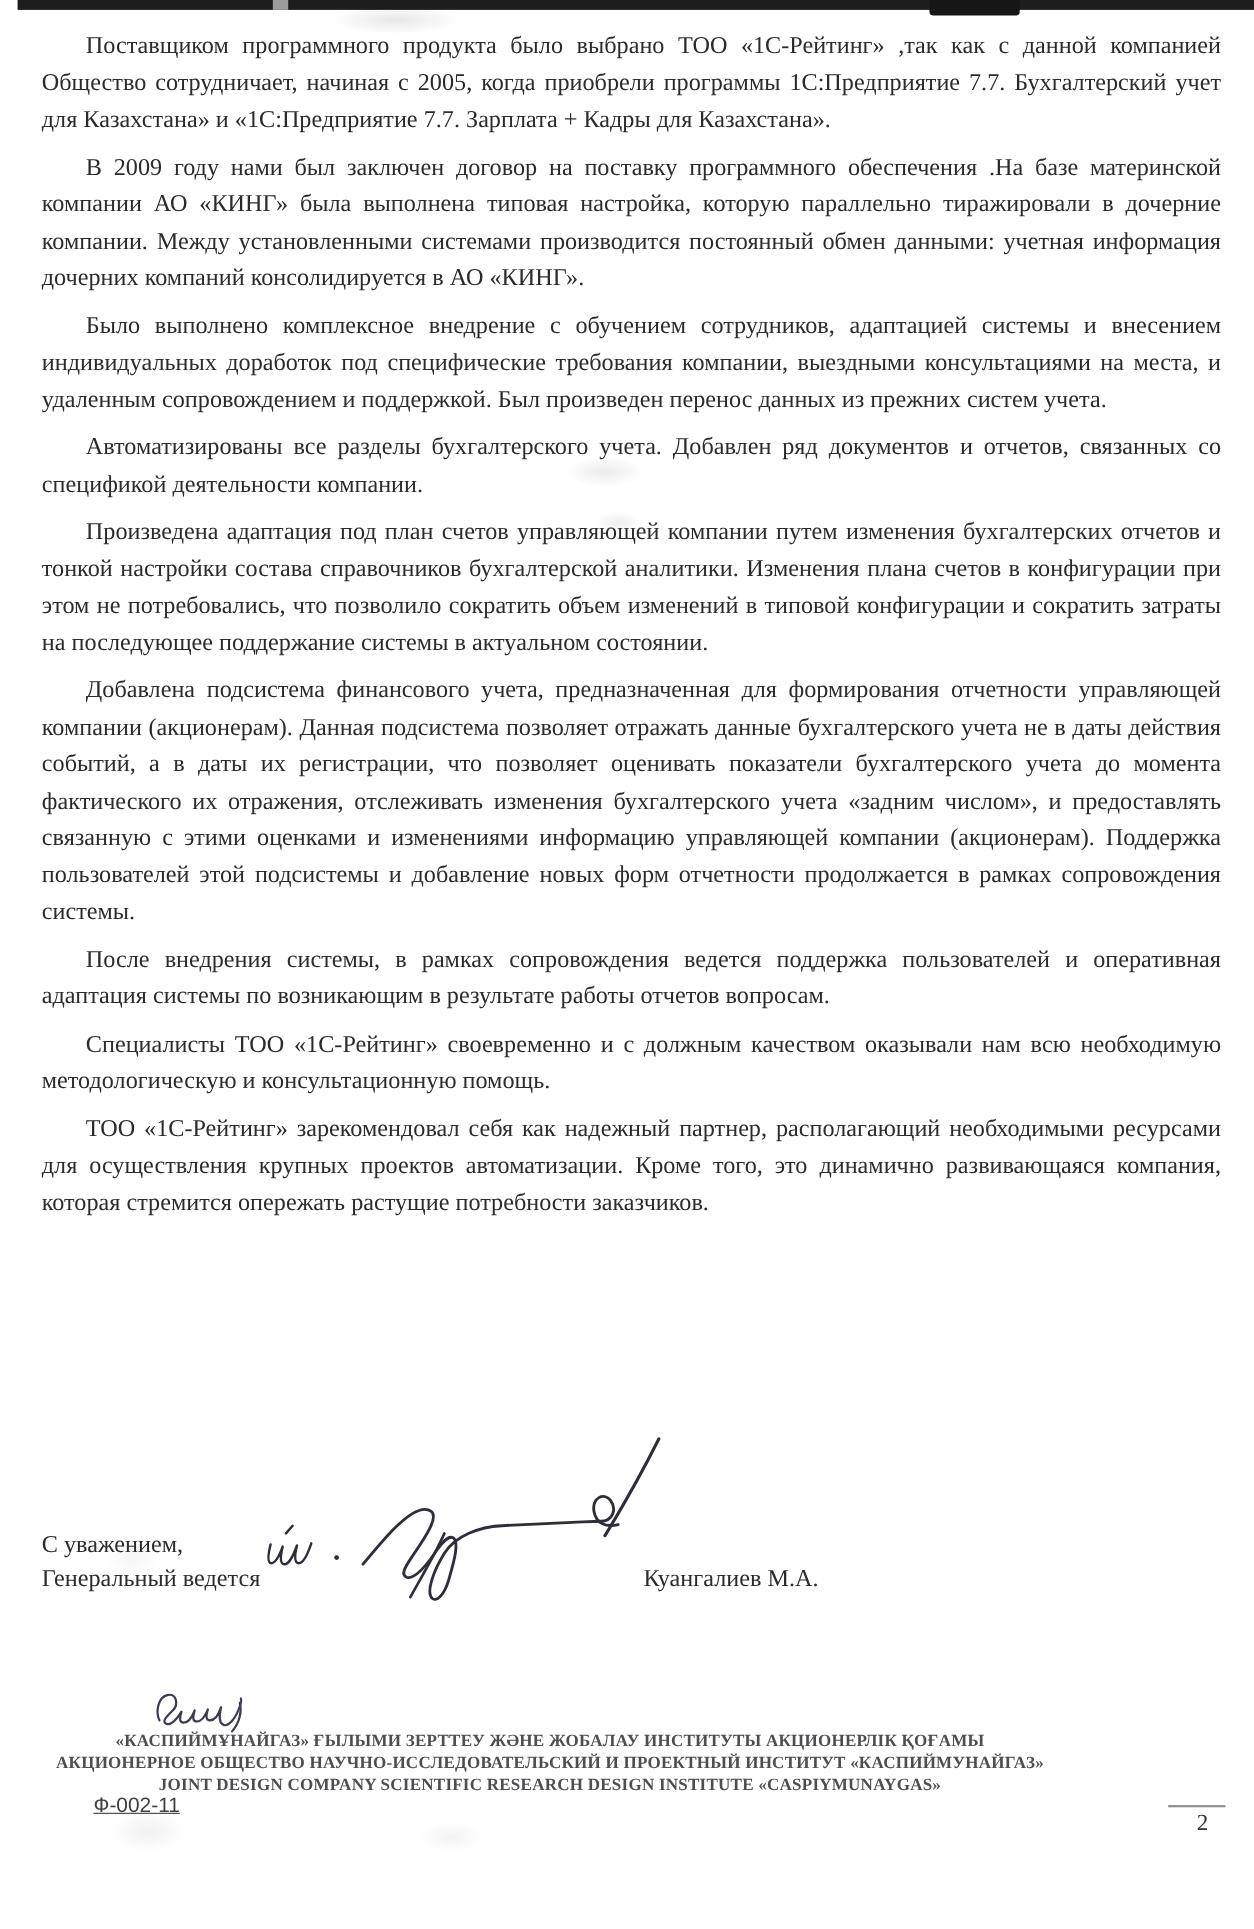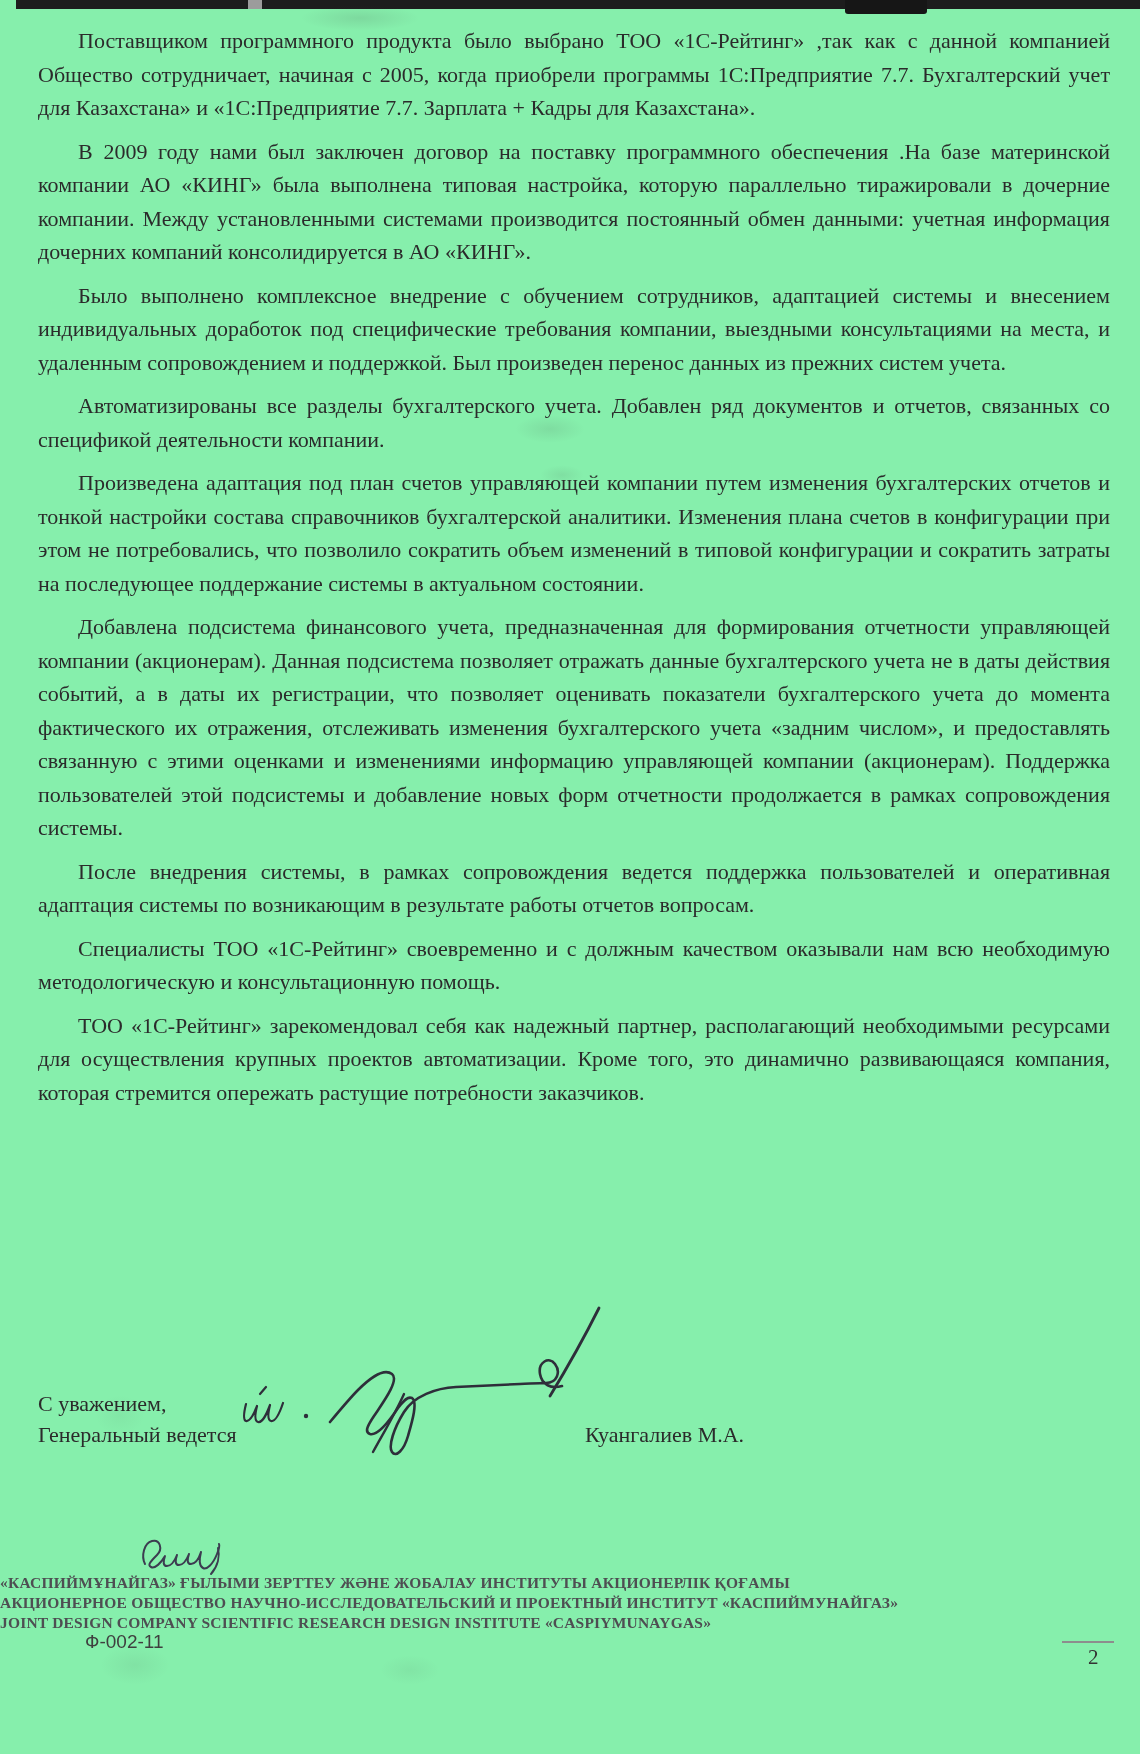--- a/index.html
+++ b/index.html
@@ -1,20 +1,20 @@
 <!DOCTYPE html>
 <html><head>
 <meta charset="utf-8">
 <style>
   html,body { margin:0; padding:0; background:#e9e9e9; }
   .page {
     position:relative;
     width:1140px; height:1754px;
     margin:0 auto;
-    background:#86efac;
+    background:#ffffff;
     overflow:hidden;
     font-family:"Liberation Serif","DejaVu Serif",serif;
     color:#2b2b2b;
   }
   
   .scan-bar { position:absolute; top:0; left:16px; right:0; height:9px; background:#1d1d1d; }
   .scan-bar-blob { position:absolute; top:0; left:845px; width:82px; height:14px; background:#161616; border-radius:0 0 3px 3px; }
   .scan-bar-notch { position:absolute; top:0; left:248px; width:14px; height:9px; background:#9c9c9c; }
 
   .body-text {
@@ -26,31 +26,31 @@
 
   .closing { position:absolute; left:38px; top:1388px; font-size:22px; line-height:31px; }
   .closing .row { position:relative; }
   .signer { position:absolute; left:547px; top:0; white-space:nowrap; }
 
   .signature-svg { position:absolute; left:230px; top:1300px; width:400px; height:160px; }
   .footer-scribble-svg { position:absolute; left:138px; top:1535px; width:96px; height:44px; }
 
   .footer-org {
     position:absolute; top:1573px; left:0; width:1000px;
-    text-align:left;
+    text-align:center;
     font-weight:bold; font-size:15.5px; line-height:20px;
     letter-spacing:0.2px;
     color:#4e4e52;
   }
   .footer-org div { white-space:nowrap; }
 
   .form-code {
     position:absolute; left:85px; top:1631px;
     font-family:"Liberation Sans","DejaVu Sans",sans-serif;
-    font-size:19px; color:#3f3f3f;
+    font-size:19px; color:#3f3f3f;text-decoration:underline;
   }
   .page-number-rule { position:absolute; left:1062px; top:1641px; width:52px; height:2px; background:#8d8d8d; }
   .page-number { position:absolute; left:1088px; top:1645px; font-size:21px; color:#333; }
 
   
   .smudge { position:absolute; border-radius:50%; pointer-events:none; }
   .s1 { left:515px; top:415px; width:70px; height:28px; background:radial-gradient(ellipse,rgba(60,60,60,0.10),rgba(0,0,0,0) 70%); }
   .s2 { left:540px; top:465px; width:44px; height:20px; background:radial-gradient(ellipse,rgba(60,60,60,0.09),rgba(0,0,0,0) 70%); }
   .s3 { left:300px; top:5px;  width:120px; height:26px; background:radial-gradient(ellipse,rgba(60,60,60,0.12),rgba(0,0,0,0) 70%); }
   .s4 { left:100px; top:1645px; width:70px; height:40px; background:radial-gradient(ellipse,rgba(60,60,60,0.07),rgba(0,0,0,0) 70%); }

